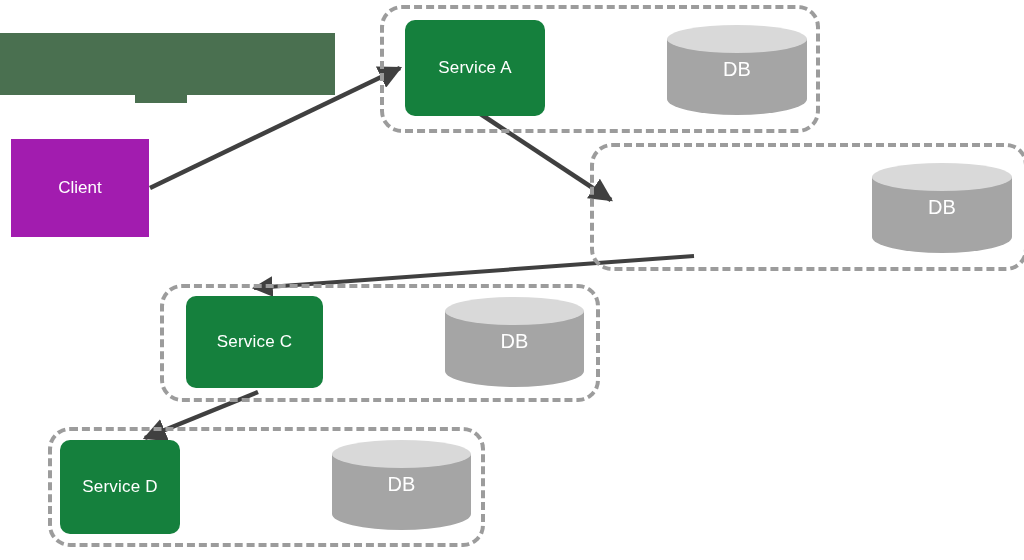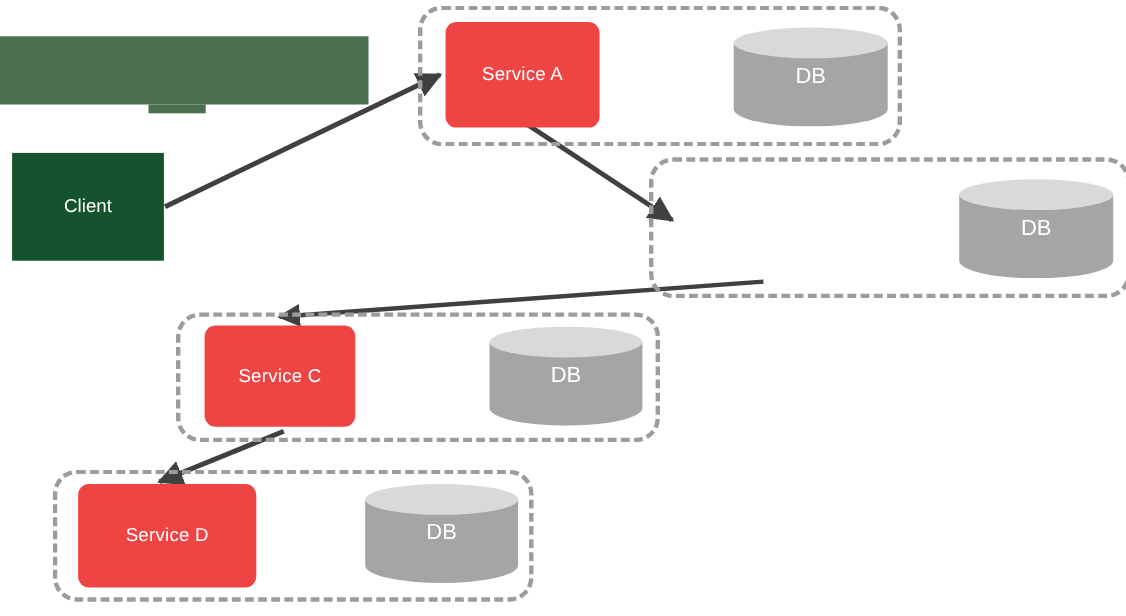--- a/index.html
+++ b/index.html
@@ -32,39 +32,39 @@
     position: absolute;
     border: 4px dashed #9c9c9c;
     border-radius: 22px;
     box-sizing: border-box;
     background: transparent;
   }
 
   
   .service {
     position: absolute;
-    background: #ef4444;
+    background: #15803d;
     border-radius: 10px;
     box-sizing: border-box;
     display: flex;
     align-items: center;
     justify-content: center;
   }
   .service-label {
     color: #ffffff;
     font-size: 17px;
     font-family: "Liberation Sans", sans-serif;
     letter-spacing: 0.2px;
     white-space: nowrap;
   }
 
   
   .client {
     position: absolute;
-    background: #14532d;
+    background: #a21caf;
     box-sizing: border-box;
     display: flex;
     align-items: center;
     justify-content: center;
   }
   .client-label {
     color: #ffffff;
     font-size: 17px;
     font-family: "Liberation Sans", sans-serif;
     white-space: nowrap;
@@ -153,21 +153,21 @@
   </div>
   <div class="db" style="left:443px; top:295px; width:143px; height:92px;">
     <svg viewBox="0 0 143 92" xmlns="http://www.w3.org/2000/svg">
       <path d="M2 16 L2 76 A69.5 16 0 0 0 141 76 L141 16 Z" fill="#A5A5A5"></path>
       <ellipse cx="71.5" cy="16" rx="69.5" ry="14" fill="#D9D9D9"></ellipse>
     </svg>
     <div class="db-label">DB</div>
   </div>
 
   <div class="boundary" style="left:48px; top:427px; width:437px; height:120px;"></div>
-  <div class="service" style="left:71px; top:440px; width:162px; height:94px;">
+  <div class="service" style="left:60px; top:440px; width:120px; height:94px;">
     <span class="service-label">Service D</span>
   </div>
   <div class="db" style="left:330px; top:438px; width:143px; height:92px;">
     <svg viewBox="0 0 143 92" xmlns="http://www.w3.org/2000/svg">
       <path d="M2 16 L2 76 A69.5 16 0 0 0 141 76 L141 16 Z" fill="#A5A5A5"></path>
       <ellipse cx="71.5" cy="16" rx="69.5" ry="14" fill="#D9D9D9"></ellipse>
     </svg>
     <div class="db-label">DB</div>
   </div>
 

